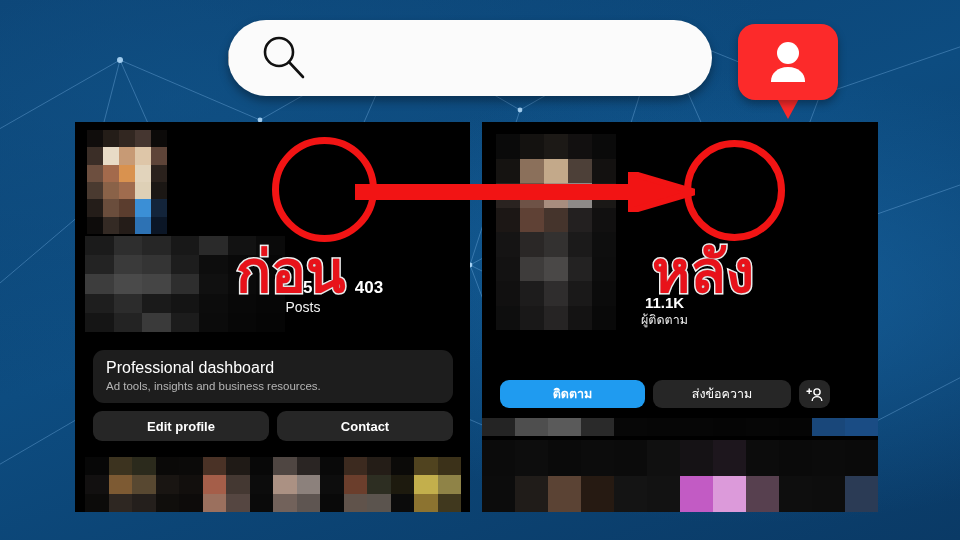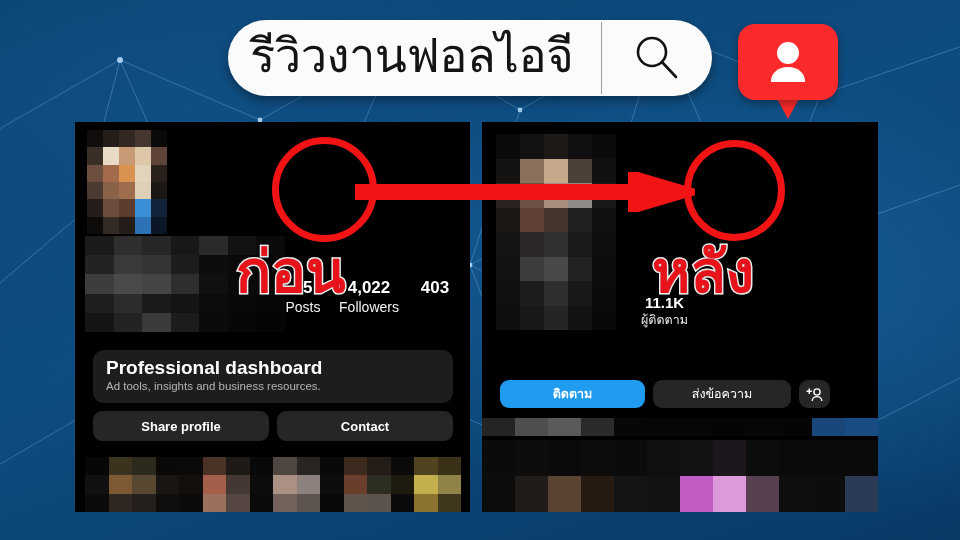--- a/index.html
+++ b/index.html
@@ -84,21 +84,21 @@
   #stats-right { left:142px; top:172px; width:244px; }
   #stats-right .stat { width:81px; }
   #stats-right .num { font-size:15px; line-height:18px; }
   #stats-right .lbl { font-size:12.5px; line-height:17px; color:#ececec; }
 
   
   #dash {
     position:absolute; left:18px; top:228px; width:360px; height:53px;
     background:#1d1d1d; border-radius:11px; padding:9px 13px; color:#fff;
   }
-  #dash .t { font-size:19px; font-weight:bold; line-height:18px; }
+  #dash .t { font-size:16px; font-weight:normal; line-height:18px; }
   #dash .s { font-size:11.5px; color:#b5b5b5; line-height:16px; margin-top:1px; }
 
   
   #actions-left { position:absolute; left:18px; top:289px; width:360px; display:flex; gap:8px; }
   #actions-left .btn {
     flex:1; height:30px; background:#262626; border-radius:9px;
     color:#fff; font-size:13px; font-weight:bold;
     display:flex; align-items:center; justify-content:center;
   }
 
@@ -171,21 +171,20 @@
         <circle cx="250" cy="460" r="2.4"></circle>
       <circle cx="390" cy="385" r="2.4"></circle>
         <circle cx="540" cy="450" r="2.4"></circle>
       <circle cx="690" cy="375" r="2.4"></circle>
         <circle cx="840" cy="440" r="3.4"></circle>
     </g>
   </svg>
 </div>
 
 <div id="searchbar">
-  <div id="searchtext">รีวิวงานฟอลไอจี</div>
   <div id="searchdiv"></div>
   <div id="searchbtn">
     <svg width="54" height="54" viewBox="0 0 54 54">
       <circle cx="22" cy="21" r="14" fill="none" stroke="#111" stroke-width="2.6"></circle>
       <line x1="32" y1="31" x2="46" y2="46" stroke="#111" stroke-width="2.6" stroke-linecap="round"></line>
     </svg>
   </div>
 </div>
 
 <div id="notif">
@@ -269,36 +268,32 @@
       <div style="background:#070707"></div>
       <div style="background:#050505"></div>
   </div>
 
   <div class="stats" id="stats-left">
     <div class="stat">
       <span class="num">75</span>
       <span class="lbl">Posts</span>
     </div>
     <div class="stat">
-      <span class="num">4,022</span>
-      <span class="lbl">Followers</span>
-    </div>
-    <div class="stat">
       <span class="num">403</span>
       <span class="lbl"></span>
     </div>
   </div>
 
   <div id="dash">
     <div class="t">Professional dashboard</div>
     <div class="s">Ad tools, insights and business resources.</div>
   </div>
 
   <div id="actions-left">
-    <div class="btn">Share profile</div>
+    <div class="btn">Edit profile</div>
     <div class="btn">Contact</div>
   </div>
 
   <div class="mos" style="left:10px;top:335px;width:376px;height:55px;grid-template-columns:repeat(16,1fr);grid-template-rows:repeat(3,1fr);">
     <div style="background:#070707"></div>
       <div style="background:#3c331f"></div>
       <div style="background:#2b2a1c"></div>
       <div style="background:#0a0908"></div>
       <div style="background:#0b0a09"></div>
       <div style="background:#4a3226"></div>

